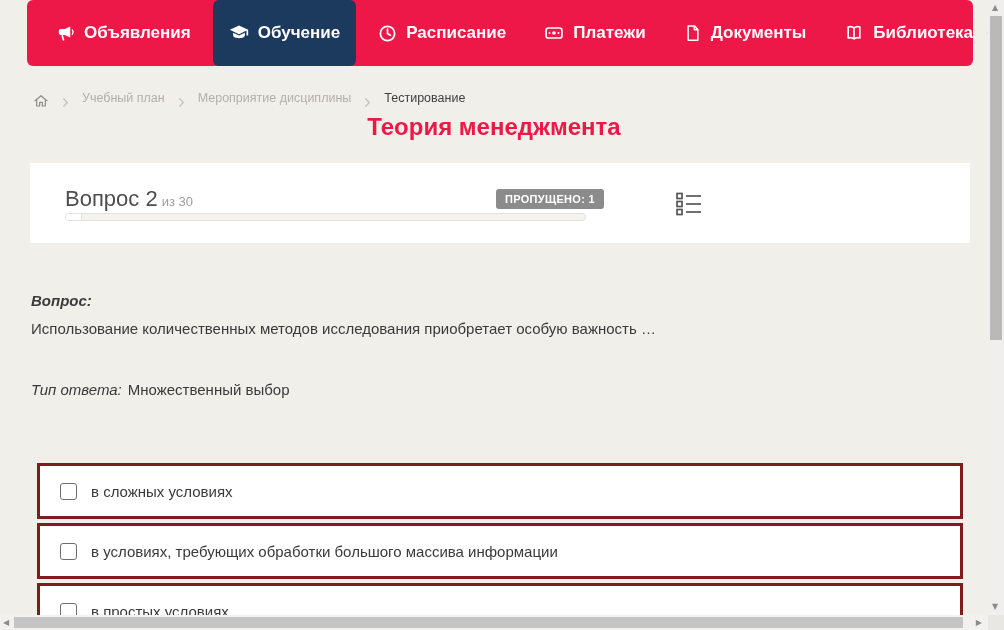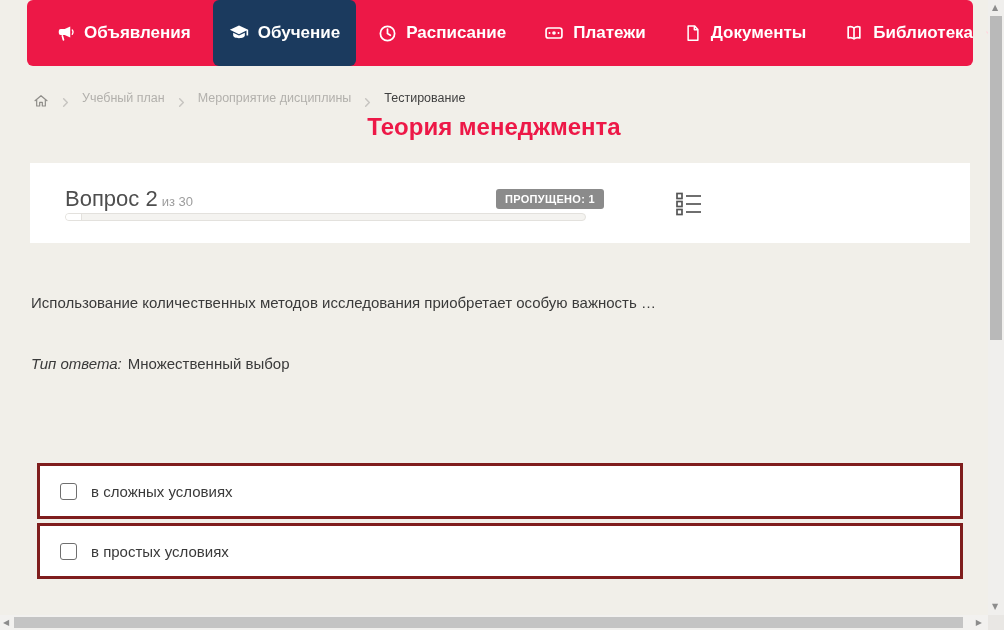--- a/index.html
+++ b/index.html
@@ -223,33 +223,38 @@
           <rect x="2" y="11.5" width="5" height="5" stroke="#555" stroke-width="1.7"></rect>
           <path d="M11 14h15" stroke="#555" stroke-width="1.7"></path>
           <rect x="2" y="19.5" width="5" height="5" stroke="#555" stroke-width="1.7"></rect>
           <path d="M11 22h15" stroke="#555" stroke-width="1.7"></path>
         </svg>
     </span>
   </button>
 </div>
 
 <div class="qsection">
+  <div class="q-heading">Вопрос:</div>
   <div class="q-text">Использование количественных методов исследования приобретает особую важность …</div>
   <div class="q-type">
     <span class="q-type-label">Тип ответа:</span><span class="q-type-value">Множественный выбор</span>
   </div>
 </div>
 
 <div class="options">
   <label class="option">
     <input type="checkbox" style="">
     <span class="option-label">в сложных условиях</span>
   </label>
   <label class="option">
     <input type="checkbox" style="">
+    <span class="option-label">в условиях, требующих обработки большого массива информации</span>
+  </label>
+  <label class="option">
+    <input type="checkbox" style="">
     <span class="option-label">в простых условиях</span>
   </label>
 </div>
 
 <div class="vscroll">
   <span class="sb-arrow v-up">▲</span>
   <div class="vthumb"></div>
   <span class="sb-arrow v-down">▼</span>
 </div>
 <div class="hscroll">

